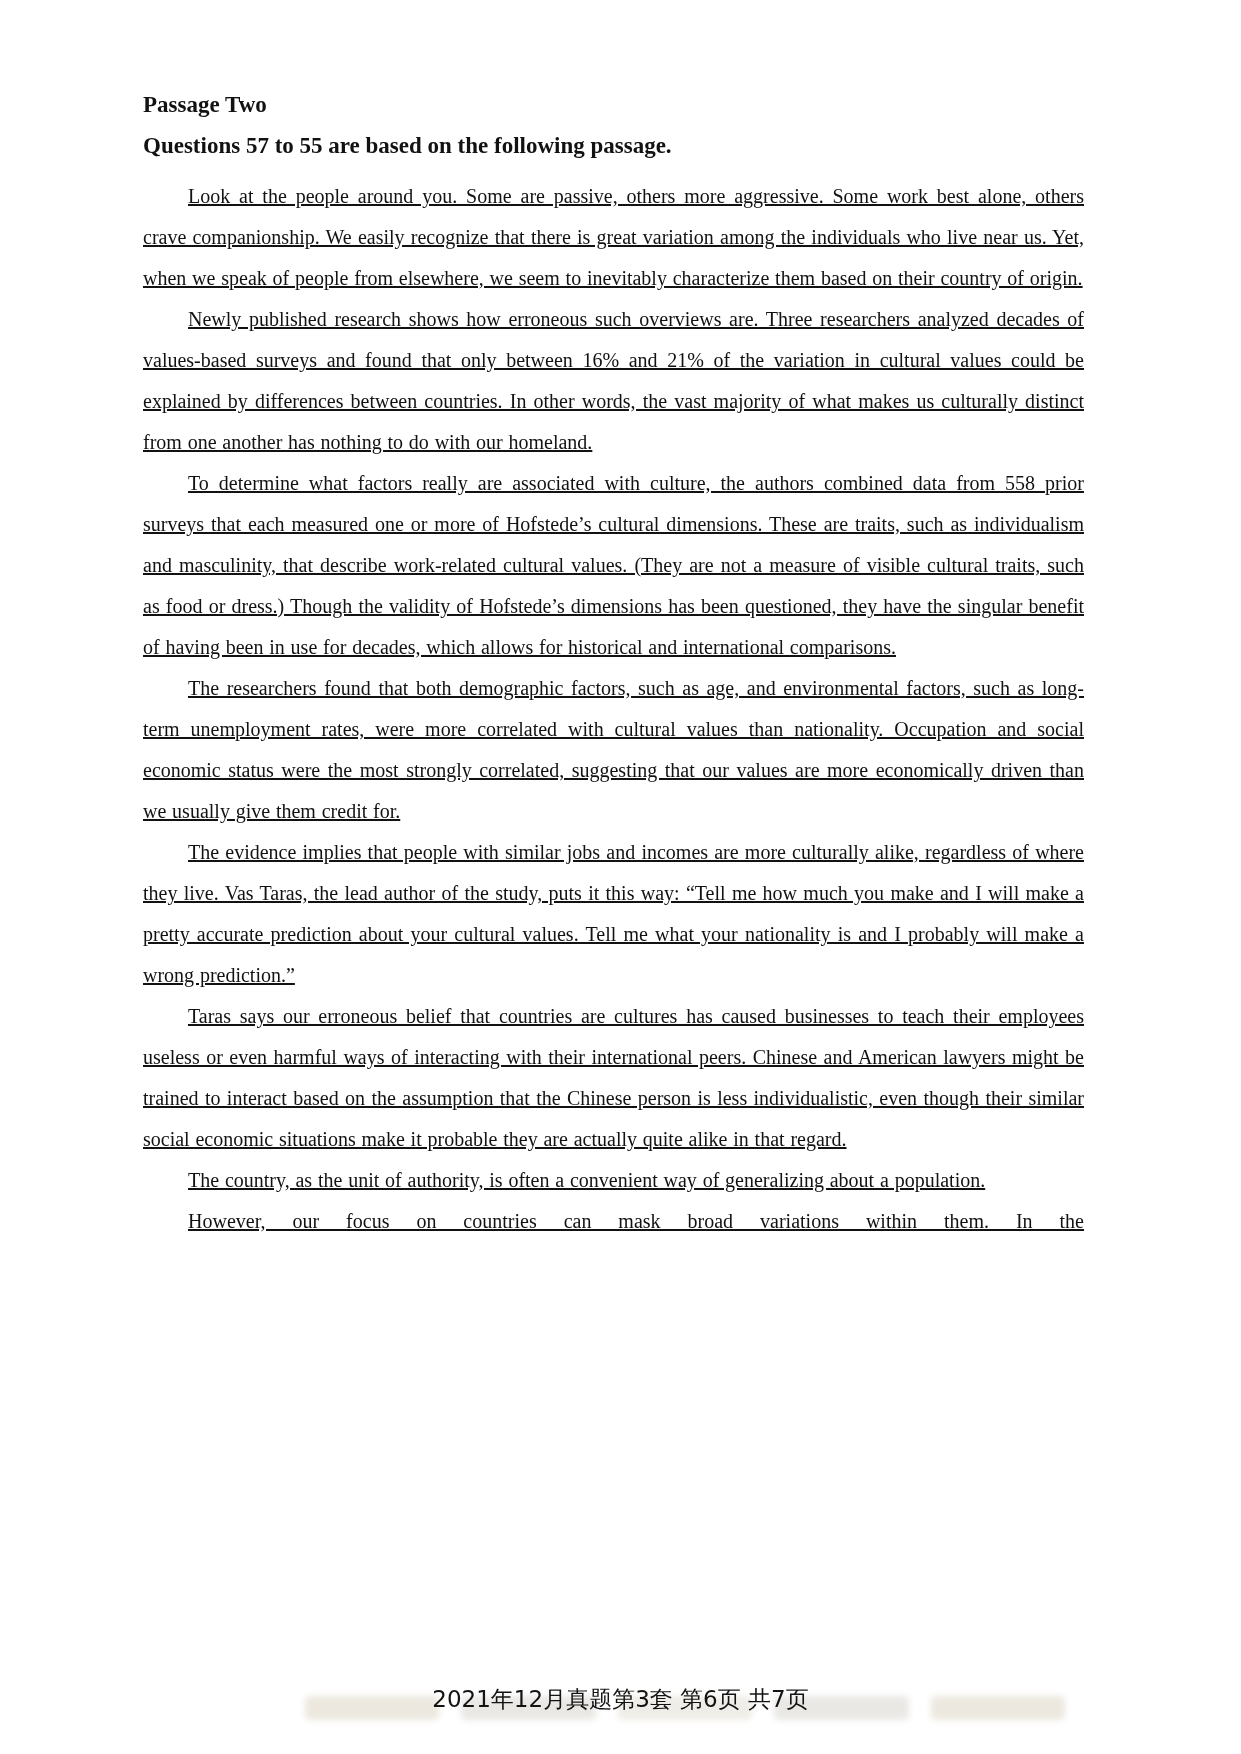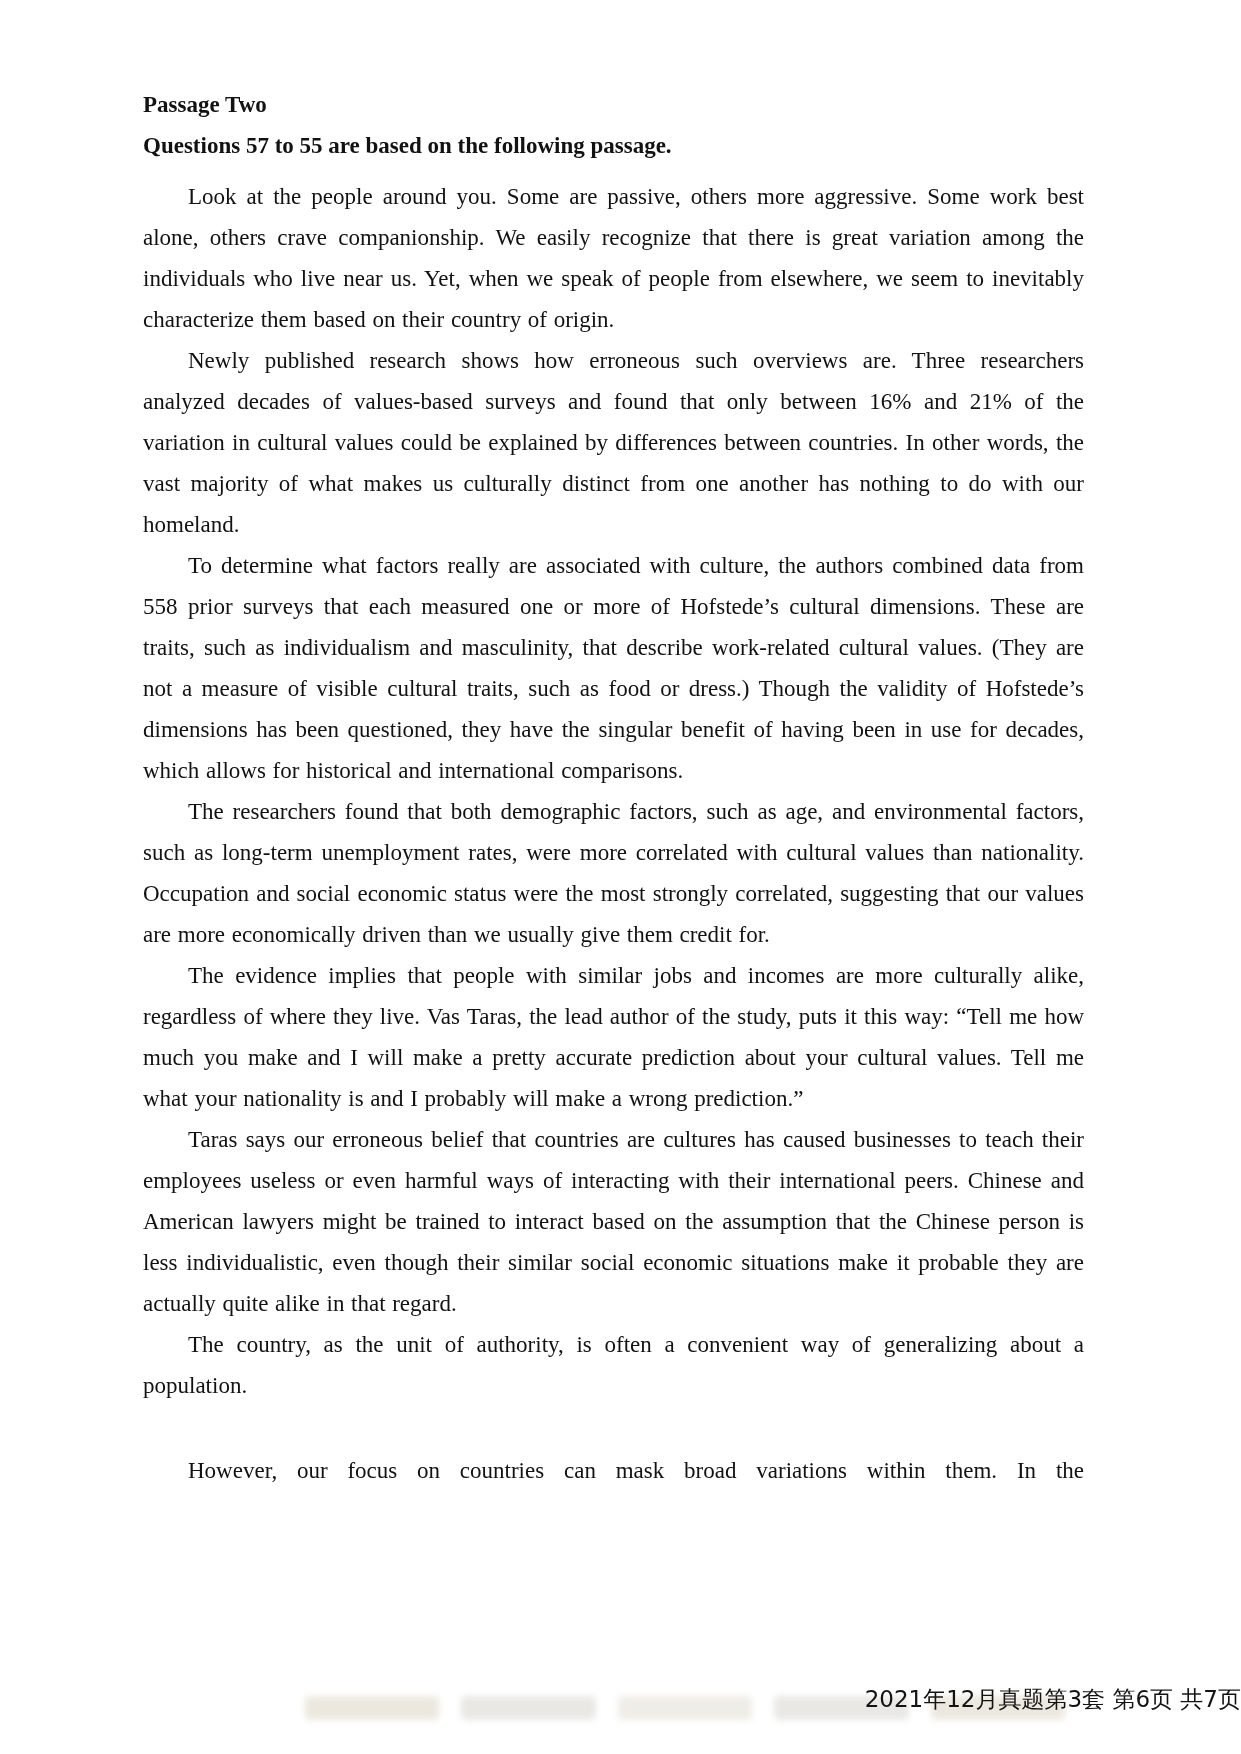--- a/index.html
+++ b/index.html
@@ -23,39 +23,39 @@
   }
   .heading {
     margin: 0;
     font-weight: bold;
     font-size: 23px;
     line-height: 41px;
     font-family: Liberation Serif, serif;
   }
   p.para {
     margin: 0;
-    font-size: 23px;
+    font-size: 20px;
     line-height: 41px;
     text-align: justify;
     text-indent: 45px;
     word-spacing: 0.04em;
+    text-decoration: underline;
   }
   p.para.first {
     margin-top: 10px;
   }
   p.para.justify-full {
     text-align-last: justify;
-    margin-top: 44px;
   }
   .footer {
     position: absolute;
     top: 1684px;
     left: 0;
     width: 100%;
-    text-align: right;
+    text-align: center;
     font-family: "DejaVu Sans", sans-serif;
     font-size: 23px;
     line-height: 30px;
     color: #131313;
     z-index: 2;
   }
   .watermark {
     position: absolute;
     top: 1696px;
     left: 305px;

